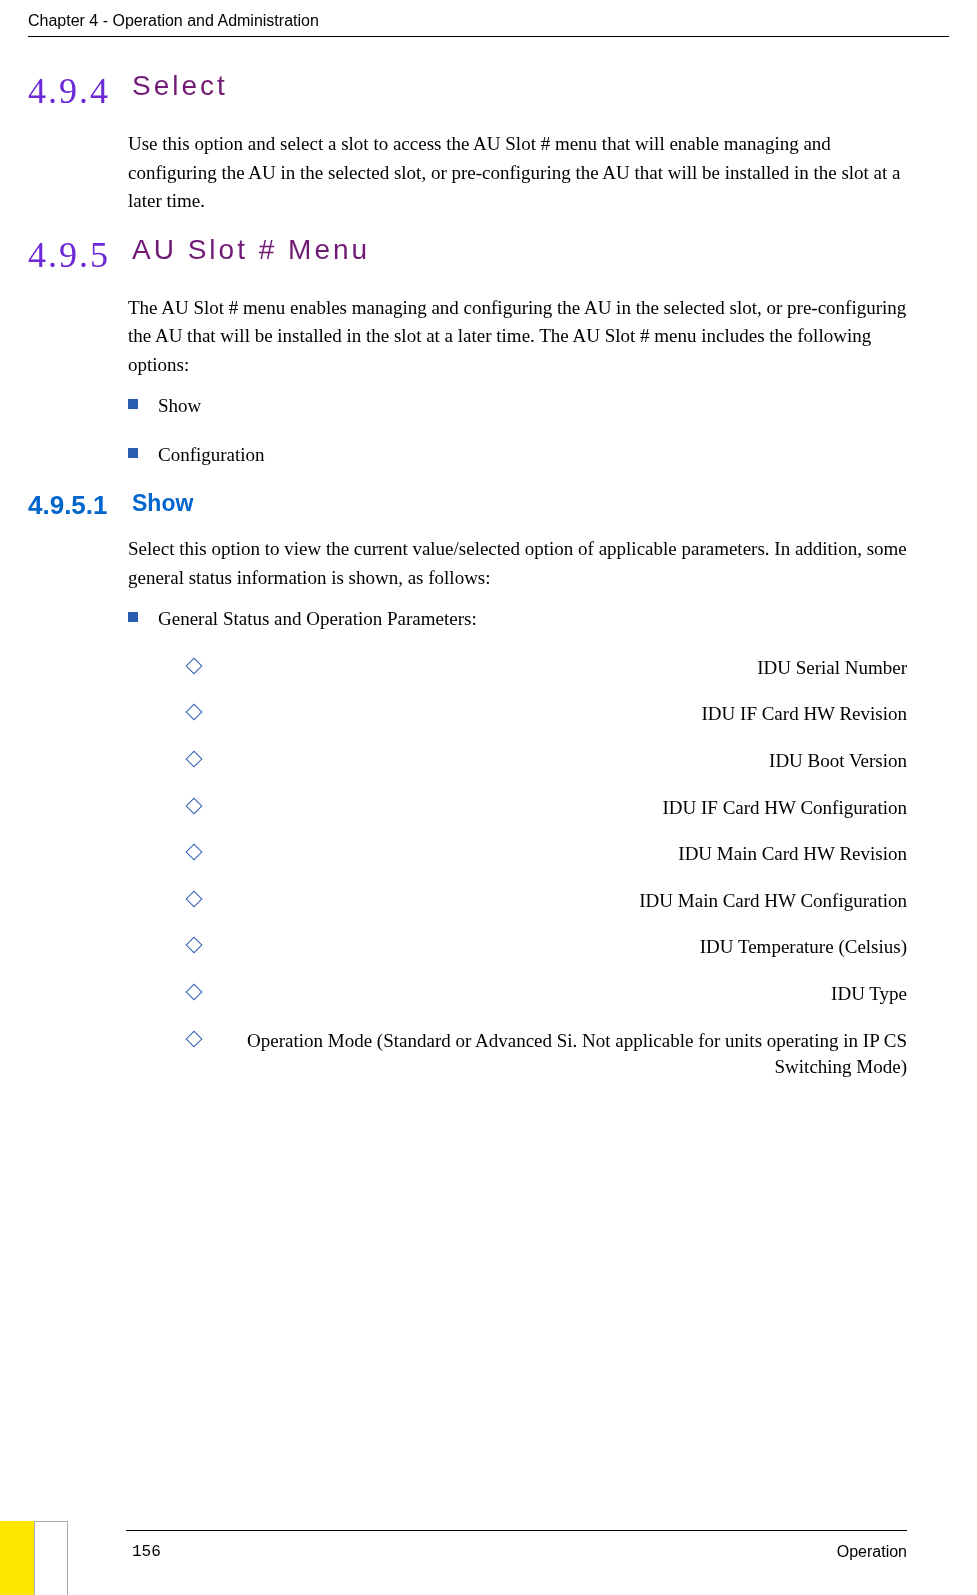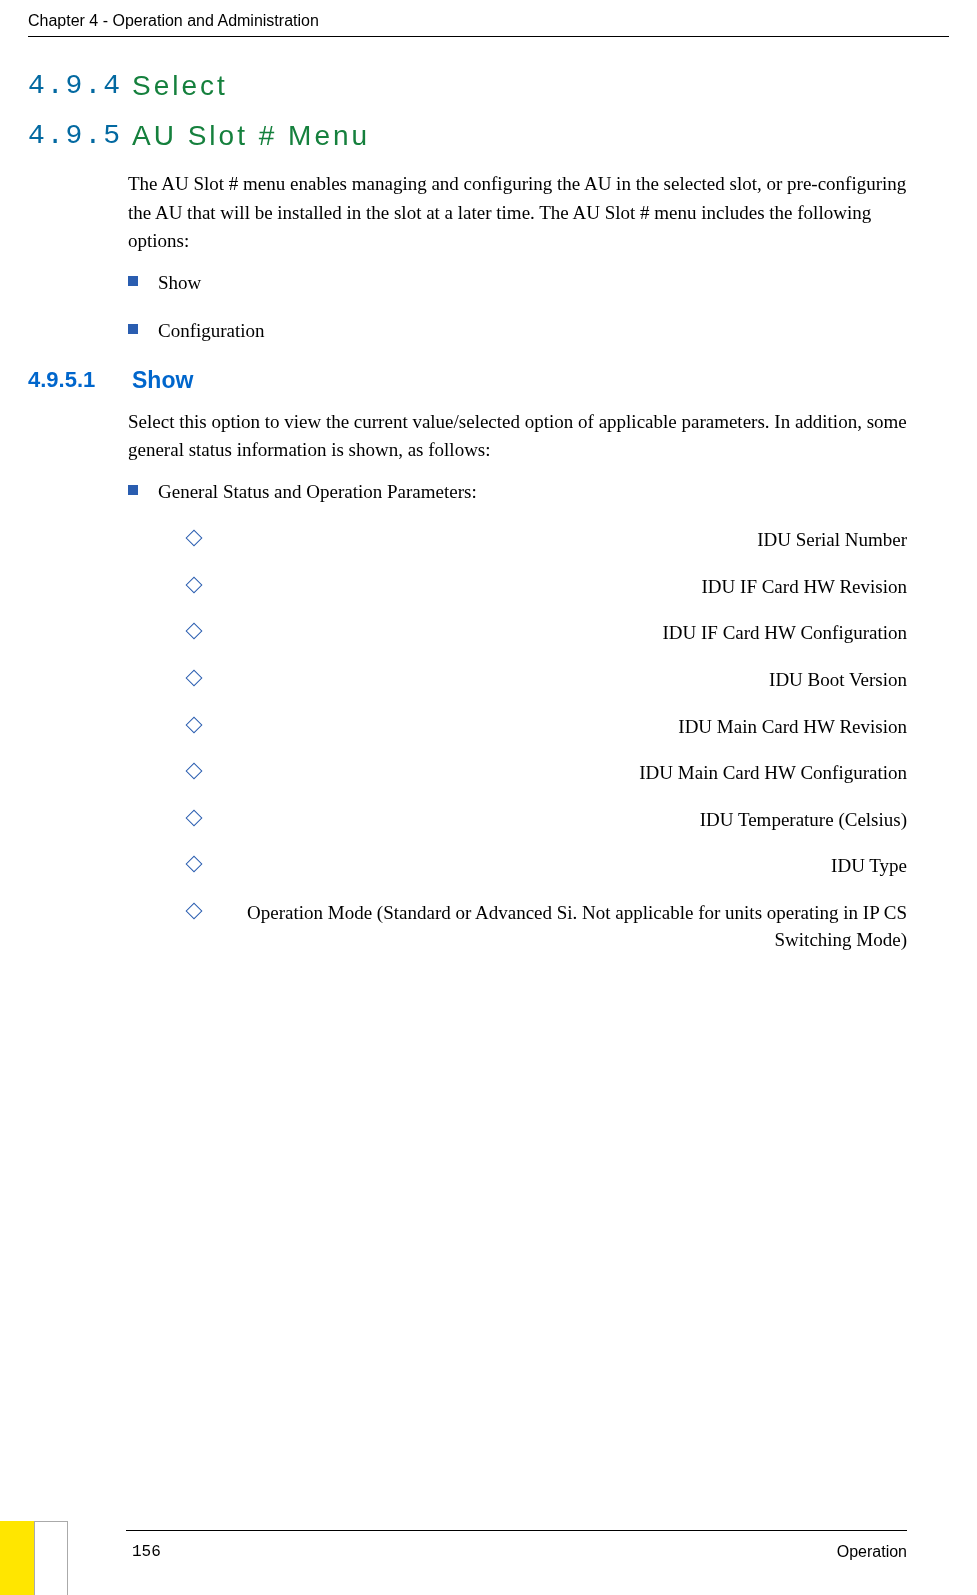--- a/index.html
+++ b/index.html
@@ -27,45 +27,45 @@
   right: 28px;
   border-top: 1px solid #000;
 }
 .content {
   position: absolute;
   top: 70px;
   left: 28px;
   right: 70px;
 }
 .sec-num-1 {
-  font-family: Liberation Mono, monospace;
-  font-size: 28px;
-  color: #0369a1;
+  font-family: Liberation Serif, serif;
+  font-size: 36px;
+  color: #6d28d9;
   letter-spacing: 2px;
   display: inline-block;
   width: 100px;
   vertical-align: top;
 }
 .sec-title-1 {
   font-family: Verdana, Arial, sans-serif;
   font-size: 28px;
-  color: #15803d;
+  color: #701a75;
   letter-spacing: 3px;
   display: inline-block;
 }
 .sec-heading-1 { margin-bottom: 18px; }
 .body-text {
   margin-left: 100px;
   font-size: 19px;
   line-height: 1.5;
   margin-bottom: 14px;
 }
 .sec-num-2 {
   font-family: Arial, Helvetica, sans-serif;
-  font-size: 22px;
+  font-size: 26px;
   font-weight: bold;
   color: #0066cc;
   display: inline-block;
   width: 100px;
   vertical-align: top;
 }
 .sec-title-2 {
   font-family: Arial, Helvetica, sans-serif;
   font-size: 23px;
   font-weight: bold;
@@ -162,20 +162,21 @@
 
 <div class="header">Chapter 4 - Operation and Administration</div>
 <div class="header-rule"></div>
 
 <div class="content">
 
   <div class="sec-heading-1">
     <span class="sec-num-1">4.9.4</span>
     <span class="sec-title-1">Select</span>
   </div>
+  <p class="body-text">Use this option and select a slot to access the AU Slot # menu that will enable managing and configuring the AU in the selected slot, or pre-configuring the AU that will be installed in the slot at a later time.</p>
 
   <div class="sec-heading-1" style="margin-top:18px;">
     <span class="sec-num-1">4.9.5</span>
     <span class="sec-title-1">AU Slot # Menu</span>
   </div>
   <p class="body-text">The AU Slot # menu enables managing and configuring the AU in the selected slot, or pre-configuring the AU that will be installed in the slot at a later time. The AU Slot # menu includes the following options:</p>
 
   <ul class="list-square">
     <li>Show</li>
     <li>Configuration</li>
@@ -187,22 +188,22 @@
   </div>
   <p class="body-text">Select this option to view the current value/selected option of applicable parameters. In addition, some general status information is shown, as follows:</p>
 
   <ul class="list-square" style="">
     <li>General Status and Operation Parameters:</li>
   </ul>
 
   <ul class="list-diamond">
     <li>IDU Serial Number</li>
     <li>IDU IF Card HW Revision</li>
+    <li>IDU Boot Version</li>
     <li>IDU IF Card HW Configuration</li>
-    <li>IDU Boot Version</li>
     <li>IDU Main Card HW Revision</li>
     <li>IDU Main Card HW Configuration</li>
     <li>IDU Temperature (Celsius)</li>
     <li>IDU Type</li>
     <li>Operation Mode (Standard or Advanced Si. Not applicable for units operating in IP CS Switching Mode)</li>
   </ul>
 
 </div>
 
 <div class="footer-rule"></div>

